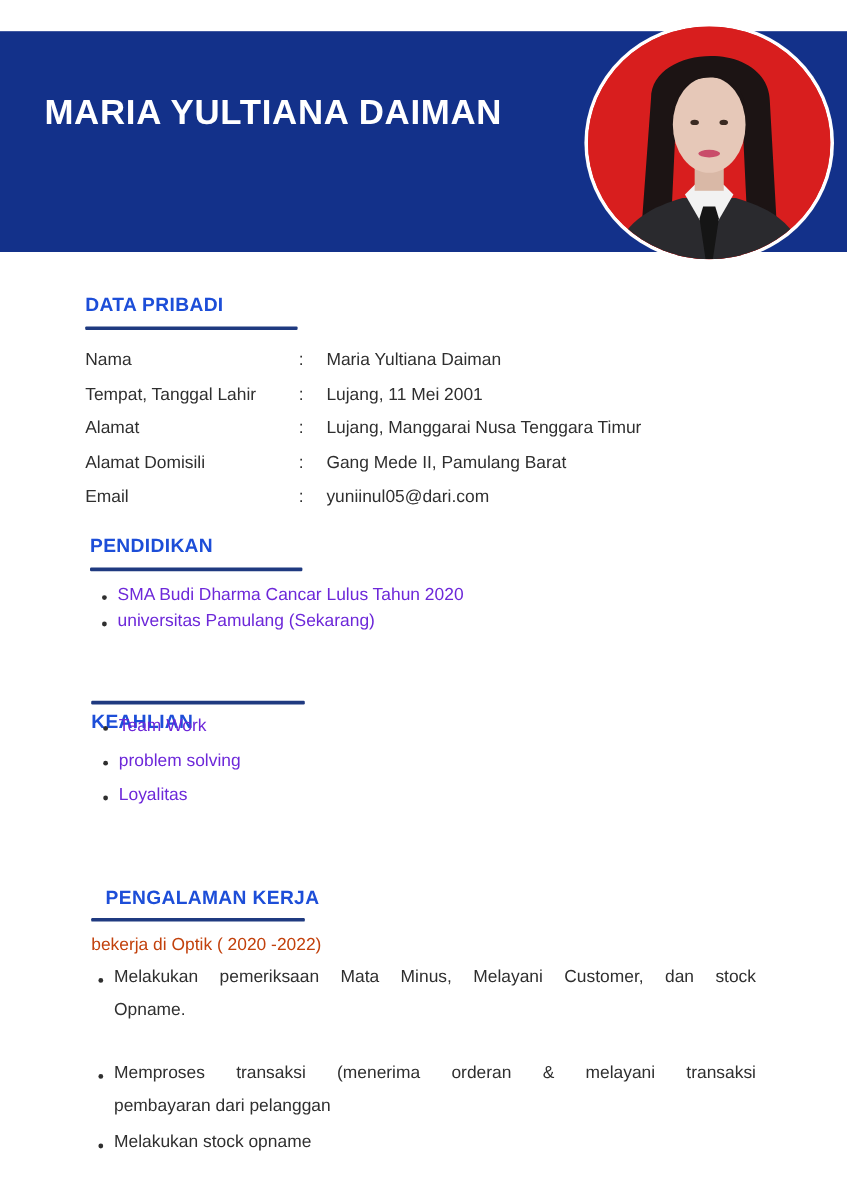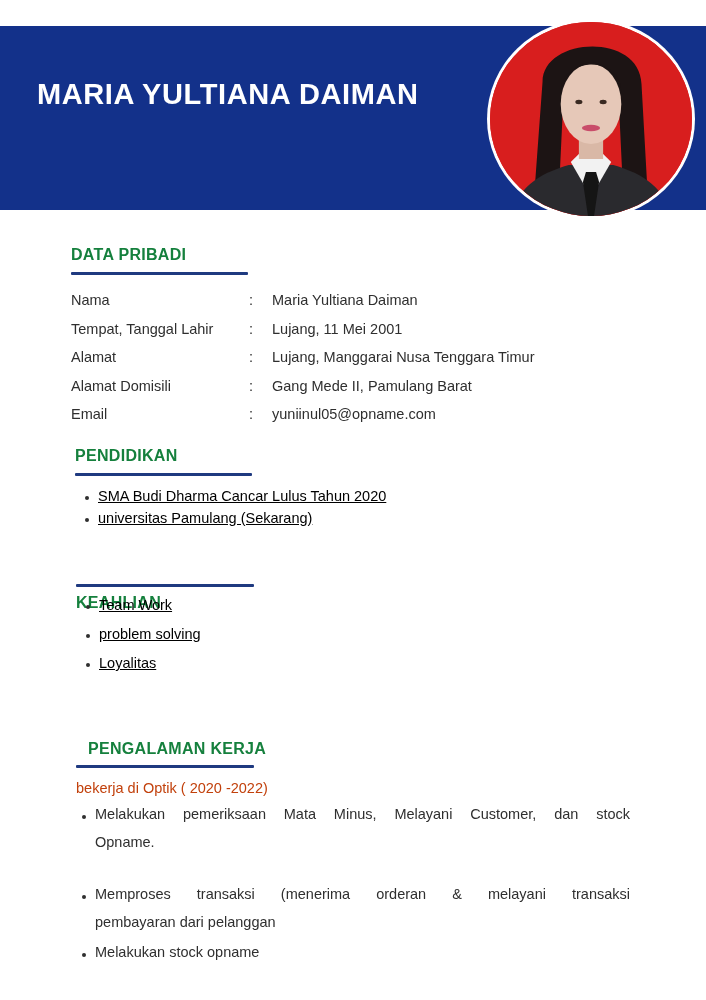--- a/index.html
+++ b/index.html
@@ -25,36 +25,36 @@
       border-radius: 50%; background: #ffffff; padding: 3px;
     }
     .photo {
       width: 100%; height: 100%; border-radius: 50%; overflow: hidden;
       background: #d81e1e; position: relative;
     }
     .photo svg { position: absolute; left: 0; top: 0; width: 100%; height: 100%; }
 
     
     .section-heading {
-      position: absolute; font-weight: 700; font-size: 16px; color: #15803d;
+      position: absolute; font-weight: 700; font-size: 16px; color: #1d4ed8;
       letter-spacing: 0.3px; white-space: nowrap;
     }
     .section-rule {
       position: absolute; height: 3px; background: #1f3a80; border-radius: 1px;
     }
 
     
     .info-row { position: absolute; left: 71px; height: 20px; font-size: 14.5px; color: #2f2f2f; white-space: nowrap; }
     .info-label { position: absolute; left: 0; top: 0; }
     .info-colon { position: absolute; left: 178px; top: 0; }
     .info-value { position: absolute; left: 201px; top: 0; }
 
     
     .bullet-item {
-      position: absolute; font-size: 14.5px; color: #000000; white-space: nowrap; text-decoration: underline;
+      position: absolute; font-size: 14.5px; color: #6d28d9; white-space: nowrap;
     }
     .bullet-dot {
       position: absolute; width: 4px; height: 4px; border-radius: 50%; background: #2f2f2f;
     }
 
     
     .job-title { position: absolute; font-size: 14.5px; color: #c2410c; white-space: nowrap; }
     .exp-para {
       position: absolute; left: 95px; width: 535px; font-size: 14.5px; color: #2f2f2f;
       line-height: 28px; text-align: justify; text-align-last: left;
@@ -116,21 +116,21 @@
     <span class="info-value">Lujang, Manggarai Nusa Tenggara Timur</span>
   </div>
   <div class="info-row" style="top:378px;">
     <span class="info-label">Alamat Domisili</span>
     <span class="info-colon">:</span>
     <span class="info-value">Gang Mede II, Pamulang Barat</span>
   </div>
   <div class="info-row" style="top:406px;">
     <span class="info-label">Email</span>
     <span class="info-colon">:</span>
-    <span class="info-value">yuniinul05@opname.com</span>
+    <span class="info-value">yuniinul05@dari.com</span>
   </div>
 
   <div class="section-heading" style="left:75px; top:447px;">PENDIDIKAN</div>
   <div class="section-rule" style="left:75px; top:473px; width:177px;"></div>
 
   <span class="bullet-dot" style="left:85px; top:496px;"></span>
   <div class="bullet-item" style="left:98px; top:488px;">SMA Budi Dharma Cancar Lulus Tahun 2020</div>
   <span class="bullet-dot" style="left:85px; top:518px;"></span>
   <div class="bullet-item" style="left:98px; top:510px;">universitas Pamulang (Sekarang)</div>
 

